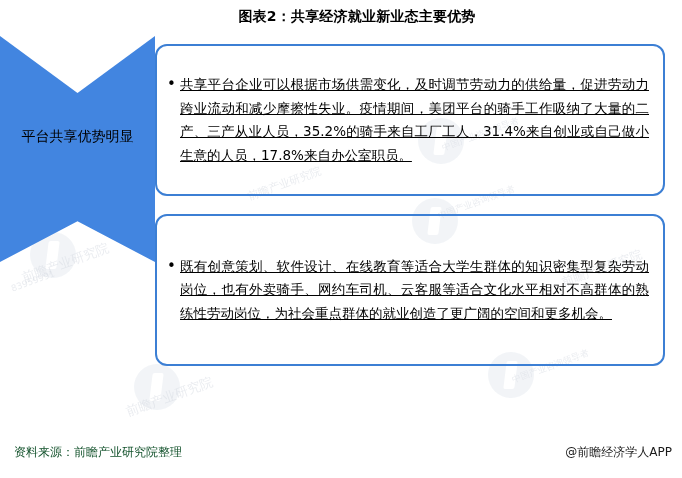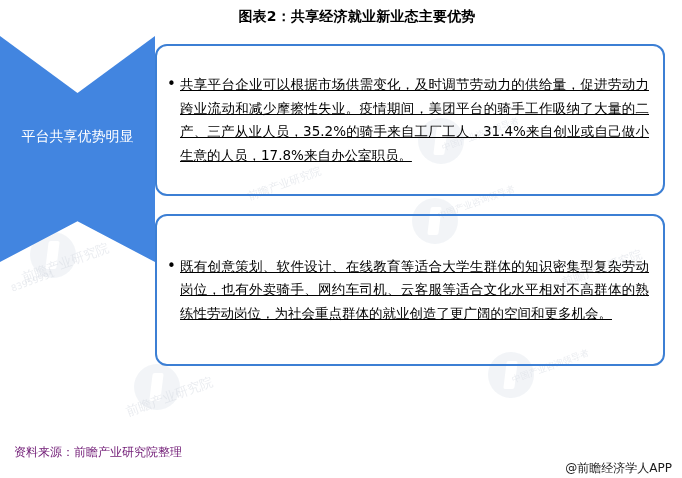--- a/index.html
+++ b/index.html
@@ -100,21 +100,21 @@
     background: #ffffff;
     -webkit-clip-path: polygon(0 0, 50% 62%, 100% 0, 100% -2%, 0 -2%);
     clip-path: polygon(0 0, 50% 62%, 100% 0, 100% -2%, 0 -2%);
   }
   .chev-label {
     position: relative;
     z-index: 2;
     margin-top: 90px;
     width: 132px;
     text-align: center;
-    color: #ffffff;
+    color: #000000;
     font-size: 14px;
     line-height: 21px;
   }
 
   
   .box {
     position: absolute;
     left: 155px;
     top: 8px;
     width: 510px;
@@ -158,26 +158,26 @@
     bottom: 16px;
     width: 682px;
     height: 18px;
     z-index: 5;
   }
   .source {
     position: absolute;
     left: 14px;
     top: 0;
     font-size: 12px;
-    color: #701a75;
+    color: #14532d;
   }
   .brand {
     position: absolute;
     right: 10px;
-    top: 16px;
+    top: 0;
     font-size: 12px;
     color: #1a1a1a;
   }
 </style>
 </head>
 <body>
 
 <div class="wm-layer">
   <div class="wm-logo" style="left:28px;  top:52px;"></div>
   <div class="wm" style="left:18px;  top:74px;">前瞻产业研究院</div>

